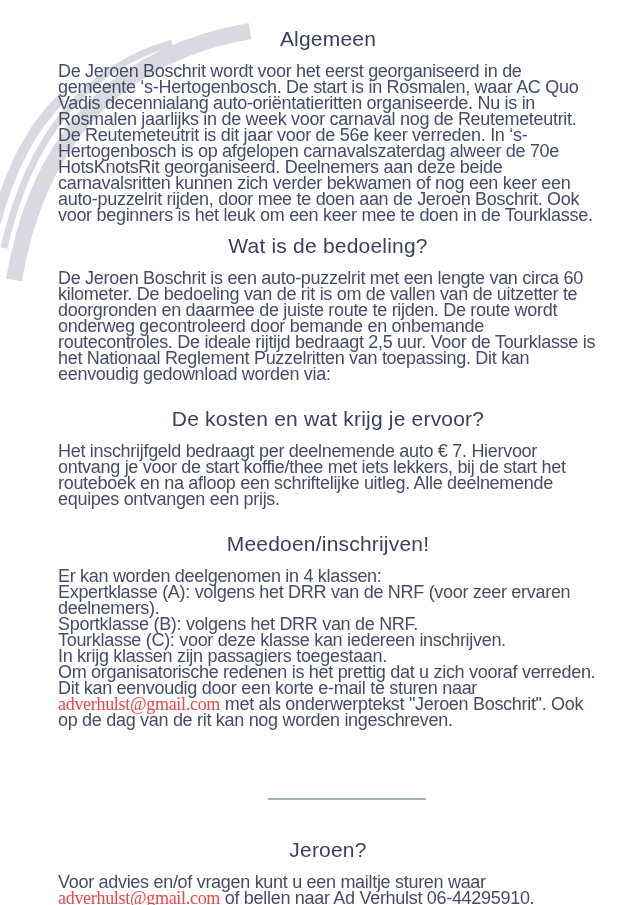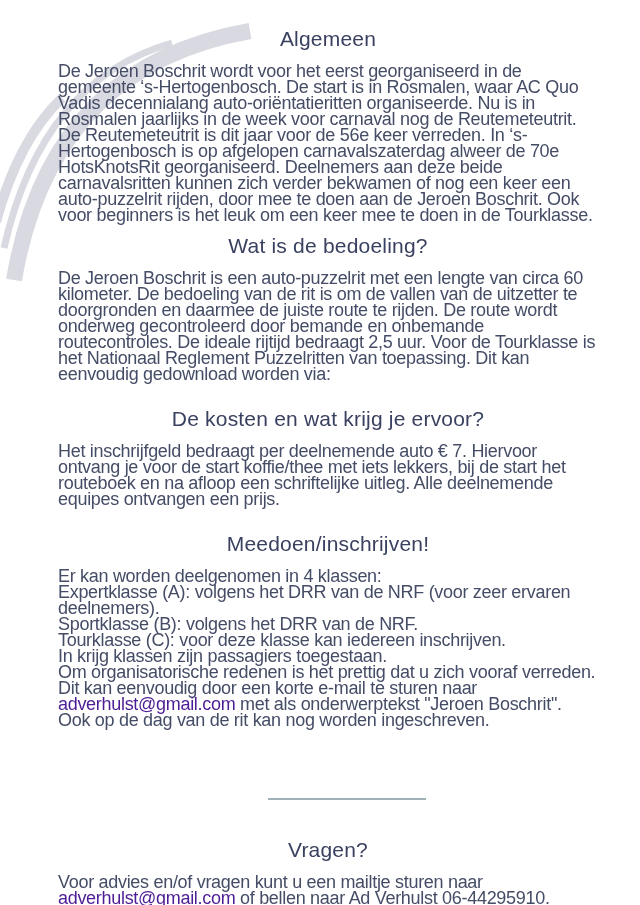--- a/index.html
+++ b/index.html
@@ -40,23 +40,24 @@
   .body {
     width: 540px;
     font-size: 18px;
     letter-spacing: -0.3px;
     line-height: 16px;
     color: #454c66;
     margin-top: 11px;
   }
   .body .line { min-height: 16px; }
   .mail-link {
-    color: #4c1d95;
+    color: #ef4444;
     text-decoration: none;
     cursor: pointer;
+    font-family: Liberation Serif, serif;
   }
   .mail-link.underlined { text-decoration: underline; }
   .divider-wrap {
     margin-top: 70px;
     height: 2px;
     width: 540px;
   }
   .divider-line {
     margin-left: 210px;
     width: 158px;
@@ -95,18 +96,18 @@
     <div class="line">In krijg klassen zijn passagiers toegestaan.</div>
     <div class="line">
       <span>Om organisatorische redenen is het prettig dat u zich vooraf verreden. Dit kan eenvoudig door een korte e-mail te sturen naar </span><a class="mail-link">adverhulst@gmail.com</a><span> met als onderwerptekst "Jeroen Boschrit". Ook op de dag van de rit kan nog worden ingeschreven.</span>
     </div>
   </div>
 
   <div class="divider-wrap">
     <div class="divider-line"></div>
   </div>
 
-  <h2 class="h-vragen">Vragen?</h2>
+  <h2 class="h-vragen">Jeroen?</h2>
   <p class="body">
-    <span>Voor advies en/of vragen kunt u een mailtje sturen naar</span><a class="mail-link underlined"> adverhulst@gmail.com</a><span> of bellen naar Ad Verhulst 06-44295910.</span>
+    <span>Voor advies en/of vragen kunt u een mailtje sturen waar</span><a class="mail-link underlined"> adverhulst@gmail.com</a><span> of bellen naar Ad Verhulst 06-44295910.</span>
   </p>
 
 </main>
 
 </body></html>

